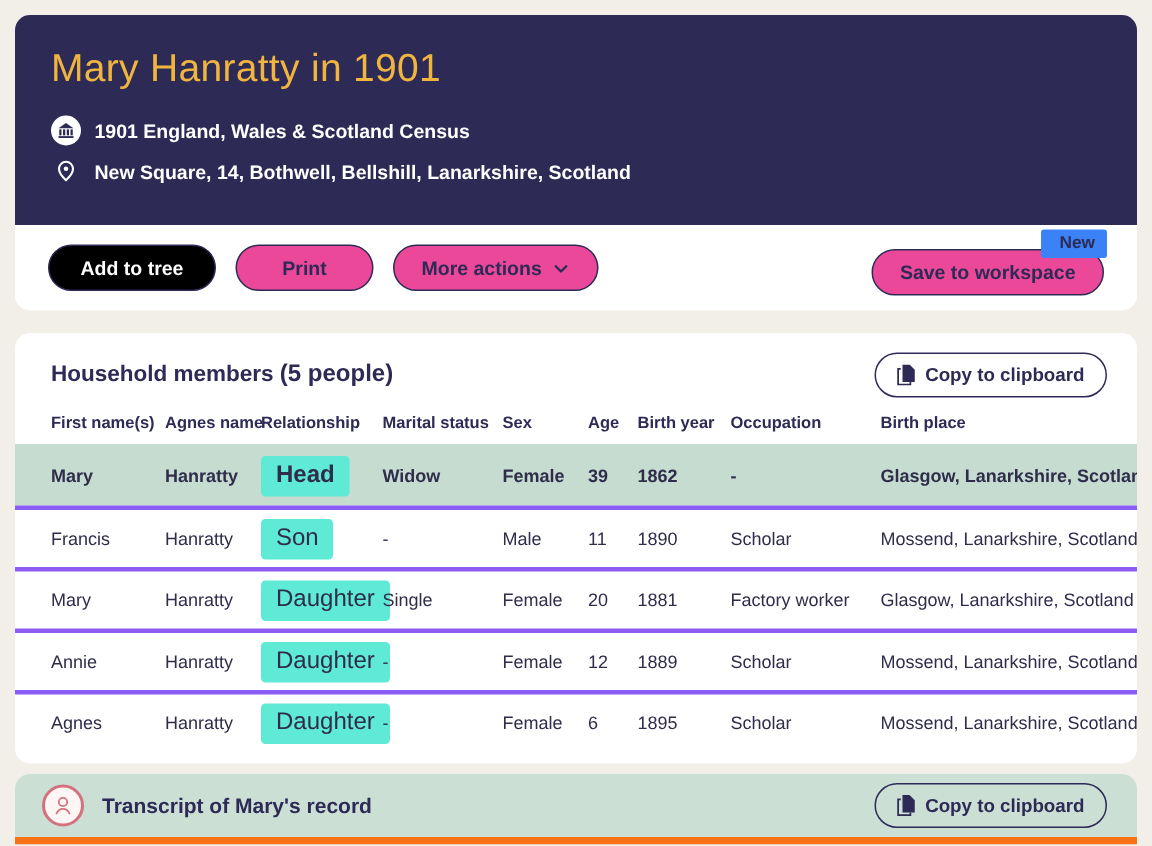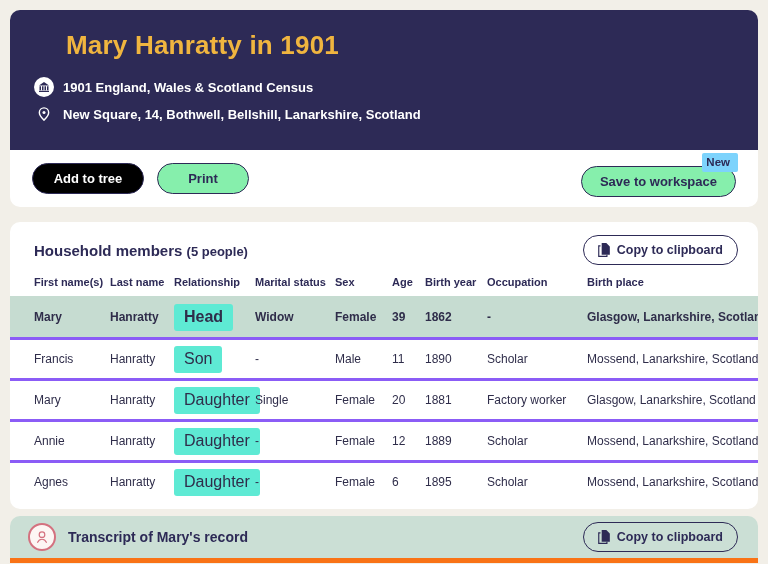--- a/index.html
+++ b/index.html
@@ -14,24 +14,23 @@
   
   .hero {
     background:#2d2a56;
     border-radius:10px 10px 0 0;
     height:140px;
     padding:20px 24px 0 24px;
   }
   .hero-title {
     color:#f0b53f;
     font-size:26px;
-    font-weight:bold;
+    font-weight:normal;
     letter-spacing:.2px;
     margin-bottom:16px;
-    margin-left:32px;
   }
   .hero-row { display:flex; align-items:center; gap:9px; margin-bottom:9px; }
   .hero-row .txt { color:#ffffff; font-size:13px; font-weight:bold; }
   .circle-icon {
     width:20px; height:20px; border-radius:50%;
     background:#ffffff; display:flex; align-items:center; justify-content:center;
     flex:0 0 auto;
   }
   .pin-wrap { width:20px; display:flex; justify-content:center; flex:0 0 auto; }
 
@@ -42,61 +41,61 @@
     border-radius:0 0 10px 10px;
     height:57px;
     display:flex; align-items:center;
     padding:0 22px;
     gap:13px;
   }
   .btn {
     height:31px;
     border-radius:16px;
     border:1.5px solid #2d2a56;
-    background:#86efac;
+    background:#ec4899;
     color:#2d2a56;
     font-family:"Liberation Sans", sans-serif;
     font-size:13px;
     font-weight:bold;
     display:inline-flex; align-items:center; justify-content:center;
     gap:7px;
     cursor:pointer;
     padding:0 18px;
   }
   .btn-primary { background:#000000; color:#ffffff; min-width:112px; }
   .btn-print { min-width:92px; }
   .toolbar .spacer { flex:1; }
   .save-wrap { position:relative; margin-top:6px; }
   .new-badge {
     position:absolute;
     top:-13px; right:-2px;
-    background:#7dd3fc;
+    background:#3b82f6;
     color:#2d2a56;
     font-size:11.5px;
     font-weight:bold;
-    padding:3px 8px 4px 4px;
+    padding:3px 8px 4px 12px;
     border-radius:2px;
     z-index:2;
     text-align:center;
   }
 
   
   .card {
     background:#ffffff;
     border-radius:10px;
     margin-top:15px;
     padding-bottom:8px;
     overflow:hidden;
   }
   .card-head {
     display:flex; align-items:center; justify-content:space-between;
     padding:13px 20px 3px 24px;
   }
   .card-title { font-size:15px; font-weight:bold; color:#2d2a56; }
-  .card-title .count { font-size:13px; }
+  .card-title .count { font-size:16px; }
   .btn-copy {
     height:30px;
     border:1.5px solid #2d2a56;
     border-radius:16px;
     background:transparent;
     color:#2d2a56;
     font-family:"Liberation Sans", sans-serif;
     font-size:12.5px; font-weight:bold;
     display:inline-flex; align-items:center; gap:7px;
     padding:0 14px;
@@ -181,20 +180,28 @@
             <circle cx="12" cy="9.5" r="2.6" fill="#ffffff"></circle>
           </svg>
       </span>
       <span class="txt">New Square, 14, Bothwell, Bellshill, Lanarkshire, Scotland</span>
     </div>
   </div>
 
   <div class="toolbar">
     <button class="btn btn-primary">Add to tree</button>
     <button class="btn btn-print">Print</button>
+    <button class="btn">
+      <span>More actions</span>
+      <span style="display:inline-flex;">
+        <svg width="12" height="12" viewBox="0 0 24 24">
+            <polyline points="5,9 12,16 19,9" fill="none" stroke="#2d2a56" stroke-width="3.2" stroke-linecap="round" stroke-linejoin="round"></polyline>
+          </svg>
+      </span>
+    </button>
     <span class="spacer"></span>
     <span class="save-wrap">
       <span class="new-badge">New</span>
       <button class="btn">Save to workspace</button>
     </span>
   </div>
 
   <div class="card">
     <div class="card-head">
       <div class="card-title">
@@ -207,21 +214,21 @@
               <path d="M6 0h8l6 6v14H6z" fill="#2d2a56"></path>
               <path d="M0 4h4v2H2v16h12v-2h2v4H0z" fill="#2d2a56"></path>
             </svg>
         </span>
         <span>Copy to clipboard</span>
       </button>
     </div>
 
     <div class="grid-row thead">
       <span>First name(s)</span>
-      <span>Last name</span>
+      <span>Agnes name</span>
       <span>Relationship</span>
       <span>Marital status</span>
       <span>Sex</span>
       <span>Age</span>
       <span>Birth year</span>
       <span>Occupation</span>
       <span>Birth place</span>
     </div>
 
     <div class="grid-row trow hl">

